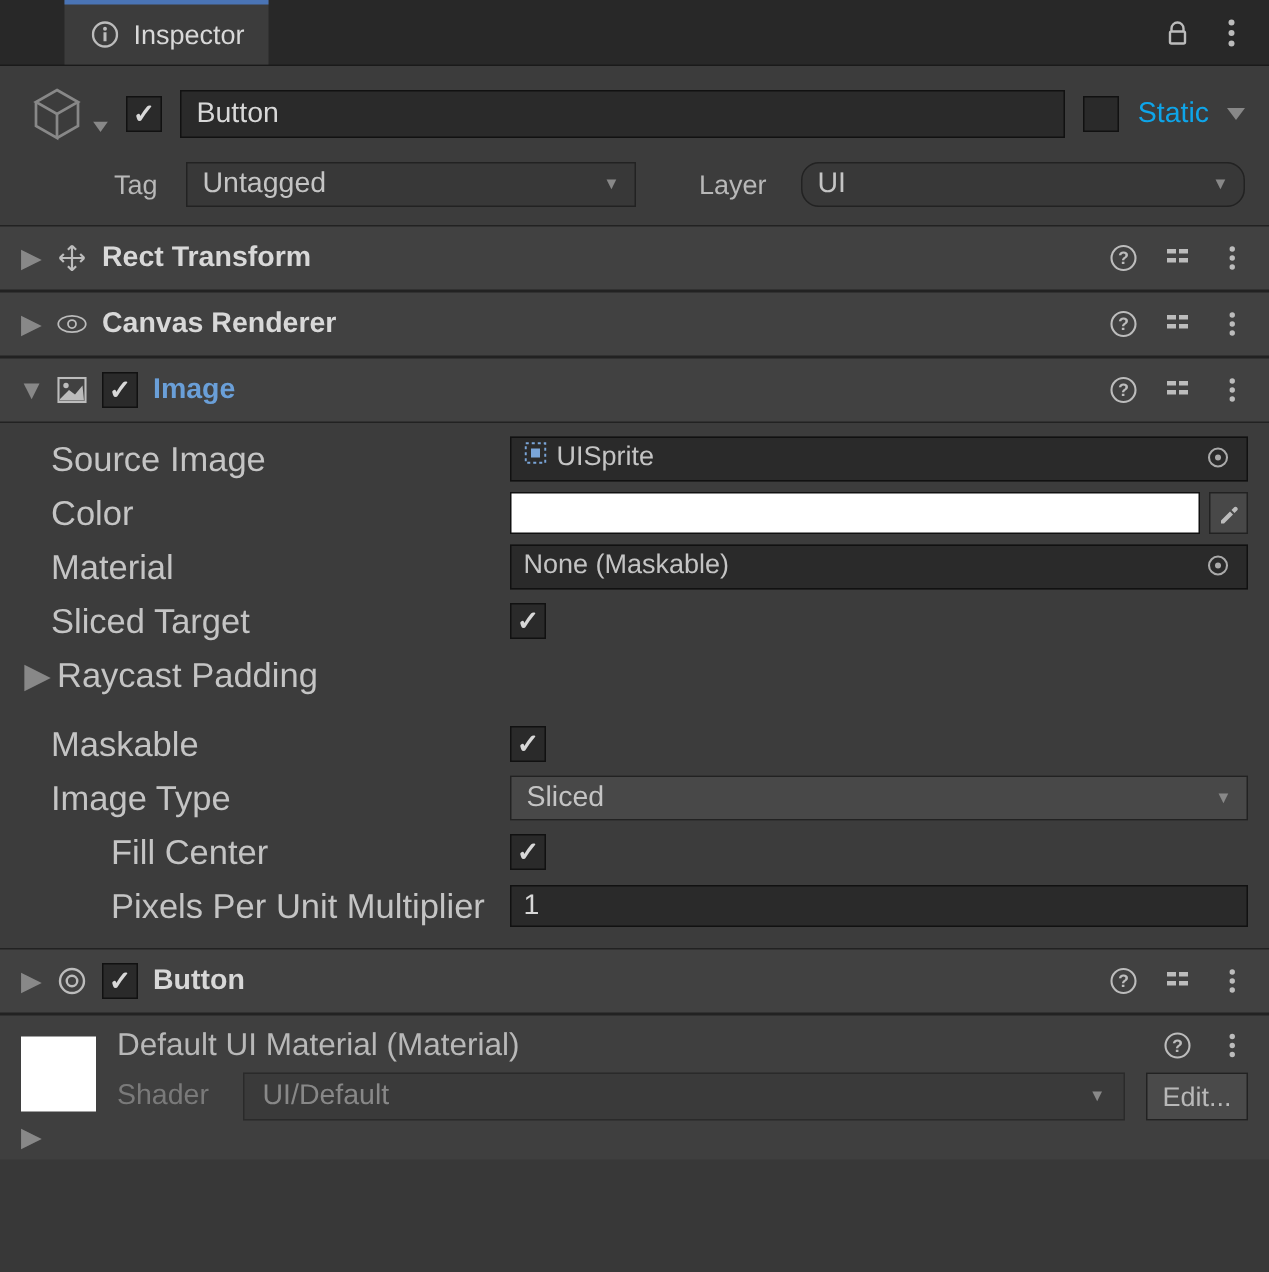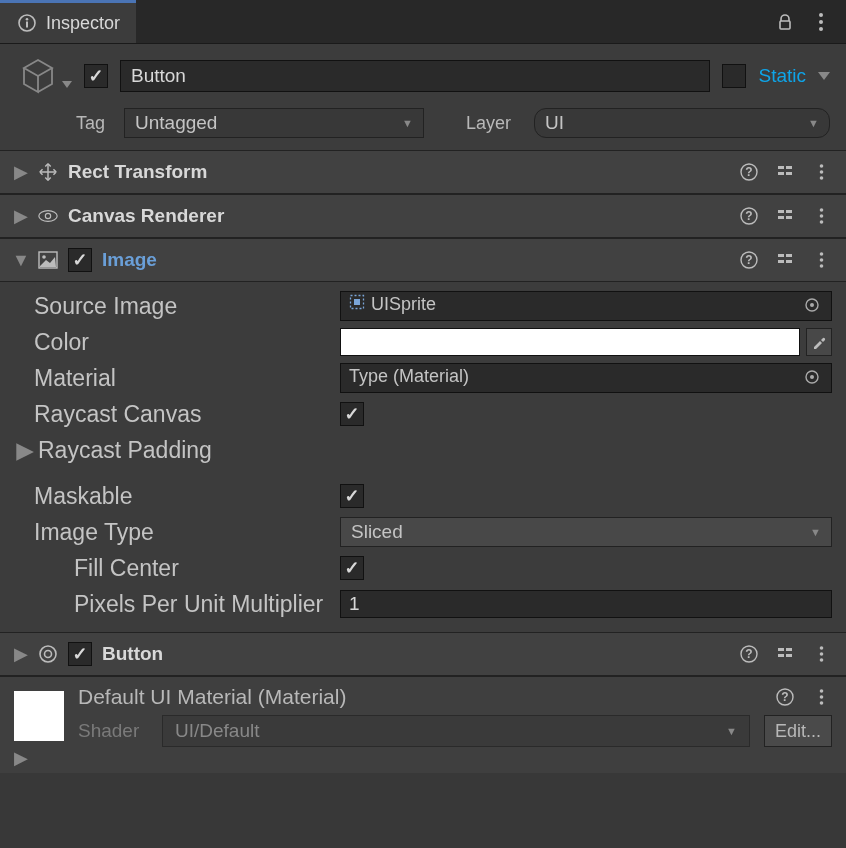--- a/index.html
+++ b/index.html
@@ -1,17 +1,17 @@
 <!DOCTYPE html>
 <html><head>
 <meta charset="utf-8">
 <style>
 * { margin: 0; padding: 0; box-sizing: border-box; font-family: "Segoe UI", Arial, sans-serif; }
 body { background: #383838; color: #c4c4c4; font-size: 18px; width: 846px; height: 848px; overflow: hidden; }
-.tab-bar { display: flex; align-items: center; background: #282828; height: 44px; border-bottom: 1px solid #1a1a1a; }
+.tab-bar { display: flex; align-items: center; background: #282828; height: 44px; border-bottom: 1px solid #1a1a1a; padding-left: 43px; }
 .tab-active { display: flex; align-items: center; gap: 8px; padding: 0 16px; height: 100%; background: #3c3c3c; border-top: 3px solid #4a74b5; color: #d8d8d8; }
 .tab-right { margin-left: auto; display: flex; gap: 14px; padding-right: 14px; align-items: center; }
 .header-sec { padding: 10px 16px 12px 16px; background: #3c3c3c; }
 .header-row1 { display: flex; align-items: center; gap: 12px; margin-bottom: 10px; }
 .cube-icon { width: 44px; height: 44px; display: flex; align-items: center; justify-content: center; }
 .chk { width: 24px; height: 24px; background: #2a2a2a; border: 1px solid #111; display: flex; align-items: center; justify-content: center; cursor: pointer; }
 .chk.checked::after { content: "✓"; color: #d8d8d8; font-size: 18px; font-weight: bold; }
 .name-input { flex: 1; background: #2a2a2a; border: 1px solid #111; padding: 4px 10px; color: #d8d8d8; font-size: 19px; height: 32px; }
 .static-chk-empty { width: 24px; height: 24px; background: #2a2a2a; border: 1px solid #111; }
 .static-lbl { color: #0ea5e9; font-size: 19px; }
@@ -249,32 +249,32 @@
         <svg width="16" height="16" viewBox="0 0 16 16">
             <path d="M3 13 L9 7 L11 9 L5 15 L3 15 Z M10 6 L12 4 a1.5 1.5 0 0 1 2 2 L12 8 Z" fill="#bcbcbc"></path>
           </svg>
       </div>
     </div>
   </div>
   <div class="prop-row">
     <div class="prop-label">Material</div>
     <div class="prop-field">
       <div class="obj-field">
-        <span>Type (Material)</span>
+        <span>None (Maskable)</span>
         <span class="obj-target">
             <svg width="16" height="16">
               <circle cx="8" cy="8" r="6" fill="none" stroke="#aaa" stroke-width="1.4"></circle>
               <circle cx="8" cy="8" r="2" fill="#aaa"></circle>
             </svg>
           </span>
       </div>
     </div>
   </div>
   <div class="prop-row">
-    <div class="prop-label">Raycast Canvas</div>
+    <div class="prop-label">Sliced Target</div>
     <div class="prop-field">
         <div class="chk checked"></div>
       </div>
   </div>
   <div class="prop-row">
     <div class="prop-label" style="padding-left:4px; display:flex; align-items:center; gap:6px;">
       <span class="foldout">▶</span>
       <span>Raycast Padding</span>
     </div>
   </div>

